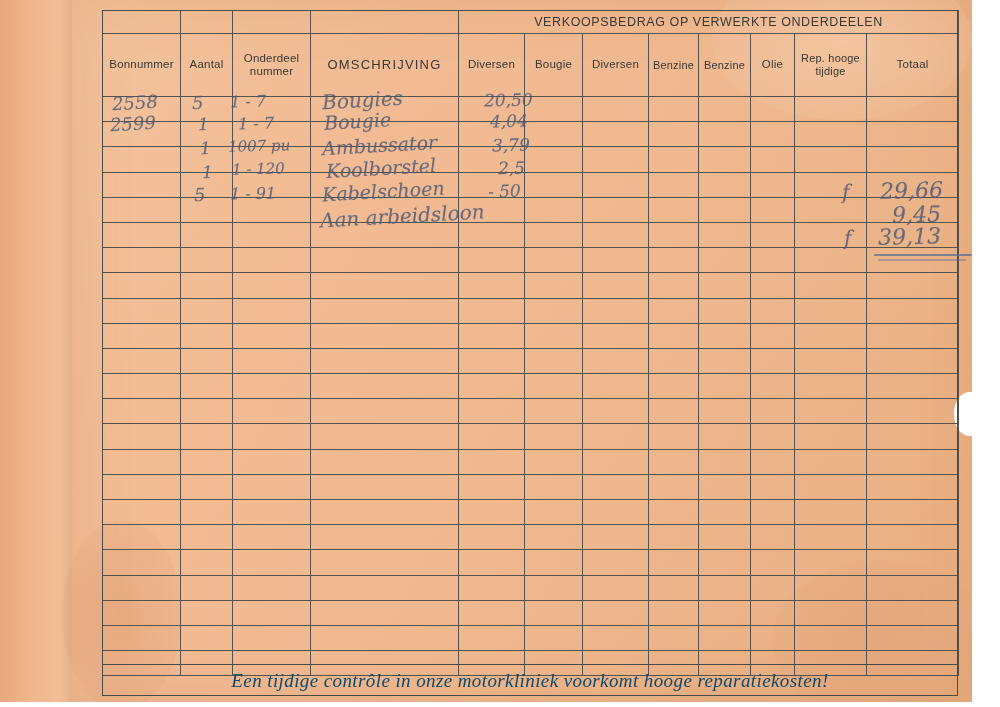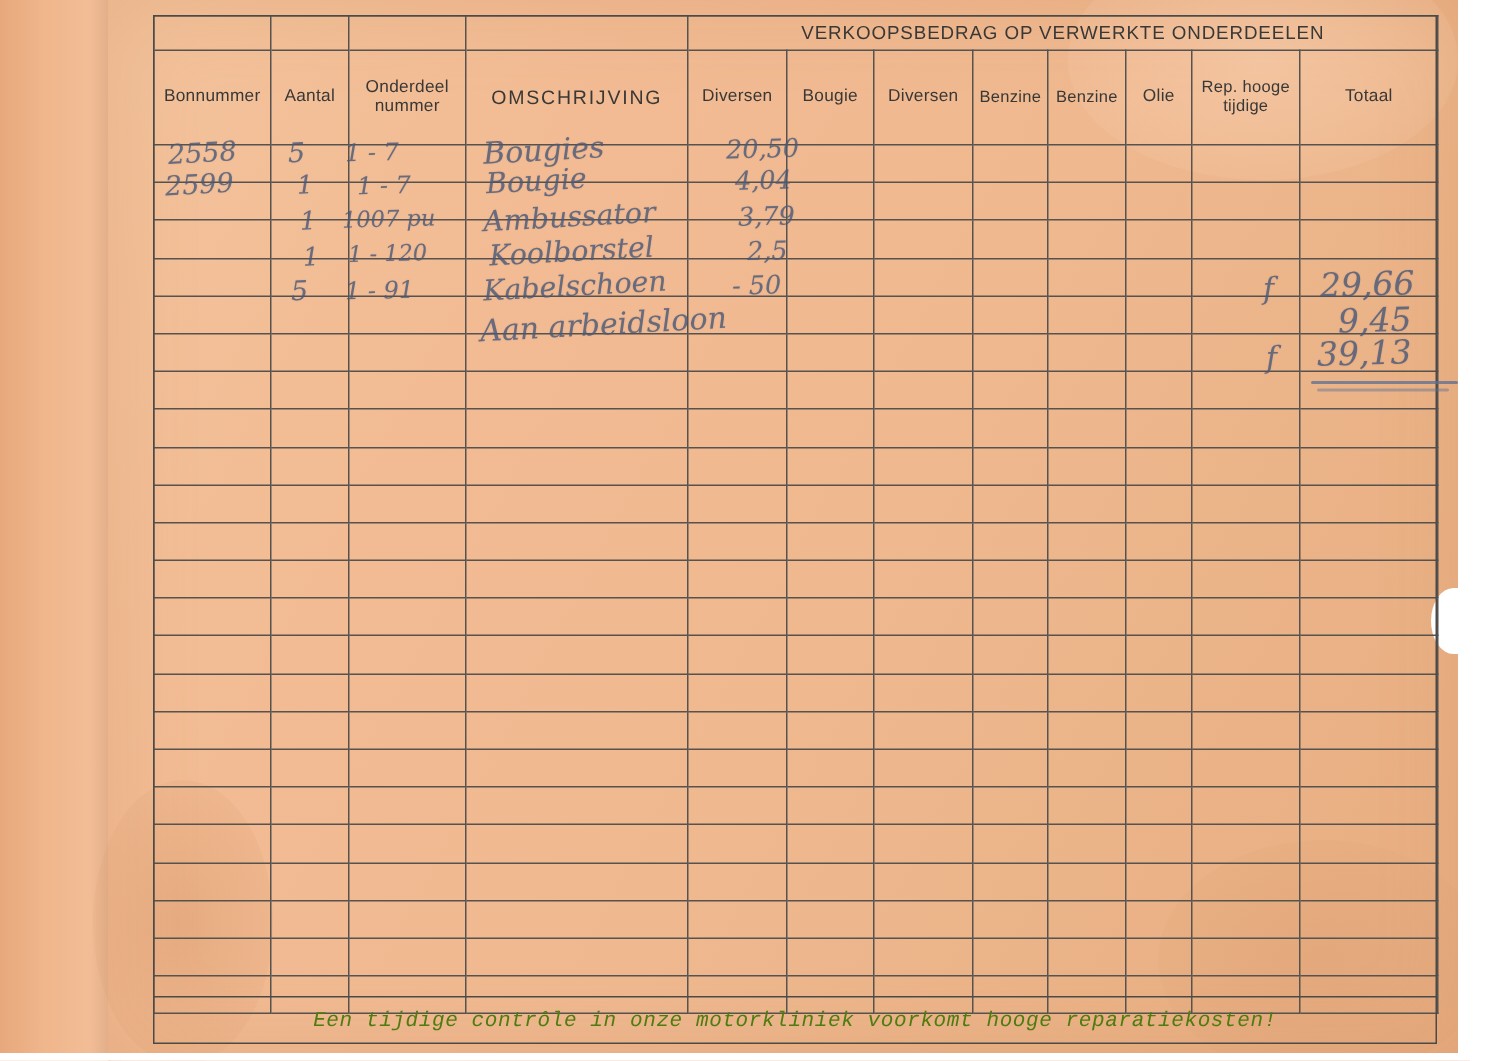--- a/index.html
+++ b/index.html
@@ -147,24 +147,24 @@
     top: 664px;
     width: 856px;
     height: 32px;
     display: flex;
     align-items: center;
     justify-content: center;
     border-top: 1.4px solid #4a4a48;
     box-sizing: border-box;
   }
   .footer span {
-    font-family: Liberation Mono, monospace;
+    font-family: Liberation Serif, serif;
     font-style: italic;
-    font-size: 14px;
-    color: #4d7c0f;
+    font-size: 19px;
+    color: #0c4a6e;
     letter-spacing: 0.4px;
   }
 
   
   .hand {
     position: absolute;
     left: 102px;
     top: 10px;
     width: 856px;
     height: 686px;

